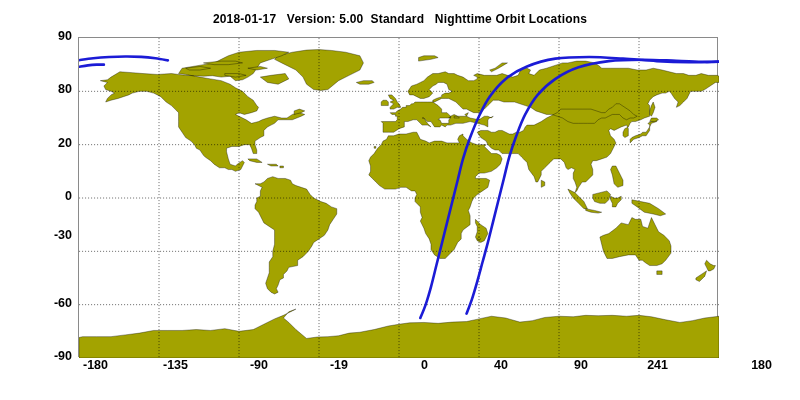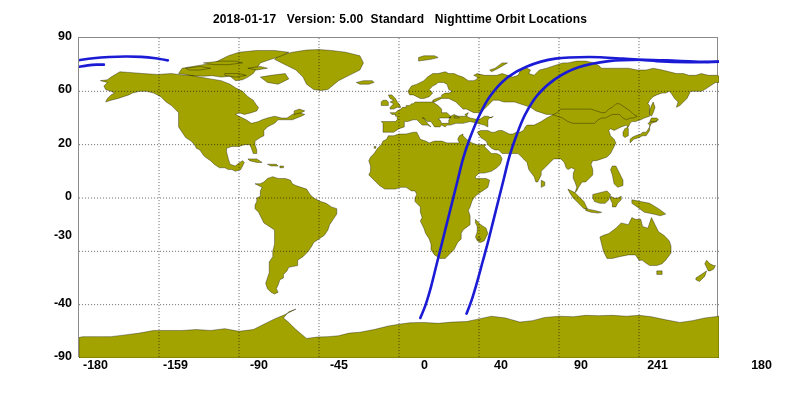--- a/index.html
+++ b/index.html
@@ -34,32 +34,32 @@
 </style>
 </head>
 <body>
 
 <div id="root">
 
   <div id="title">2018-01-17   Version: 5.00  Standard   Nighttime Orbit Locations</div>
 
   <div id="yaxis">
       <div class="ytick" style="top: -8px;">90</div>
-      <div class="ytick" style="top: 45.3333px;">60</div>
+      <div class="ytick" style="top: 45.3333px;">80</div>
       <div class="ytick" style="top: 98.6667px;">20</div>
       <div class="ytick" style="top: 152px;">0</div>
       <div class="ytick" style="top: 191px;">-30</div>
-      <div class="ytick" style="top: 258.667px;">-40</div>
+      <div class="ytick" style="top: 258.667px;">-60</div>
       <div class="ytick" style="top: 312px;">-90</div>
     </div>
   <div id="xaxis">
       <div class="xtick" style="left: 0px;">-180</div>
-      <div class="xtick" style="left: 80px;">-159</div>
+      <div class="xtick" style="left: 80px;">-135</div>
       <div class="xtick" style="left: 160px;">-90</div>
-      <div class="xtick" style="left: 240px;">-45</div>
+      <div class="xtick" style="left: 240px;">-19</div>
       <div class="xtick" style="left: 320px;">0</div>
       <div class="xtick" style="left: 400px;">40</div>
       <div class="xtick" style="left: 480px;">90</div>
       <div class="xtick" style="left: 560px;">241</div>
       <div class="xtick" style="left: 664px;">180</div>
     </div>
 
   <div id="plot">
     <svg id="plotsvg" viewBox="-180 -90 360 180" preserveAspectRatio="none">
       <g id="landlayer">

